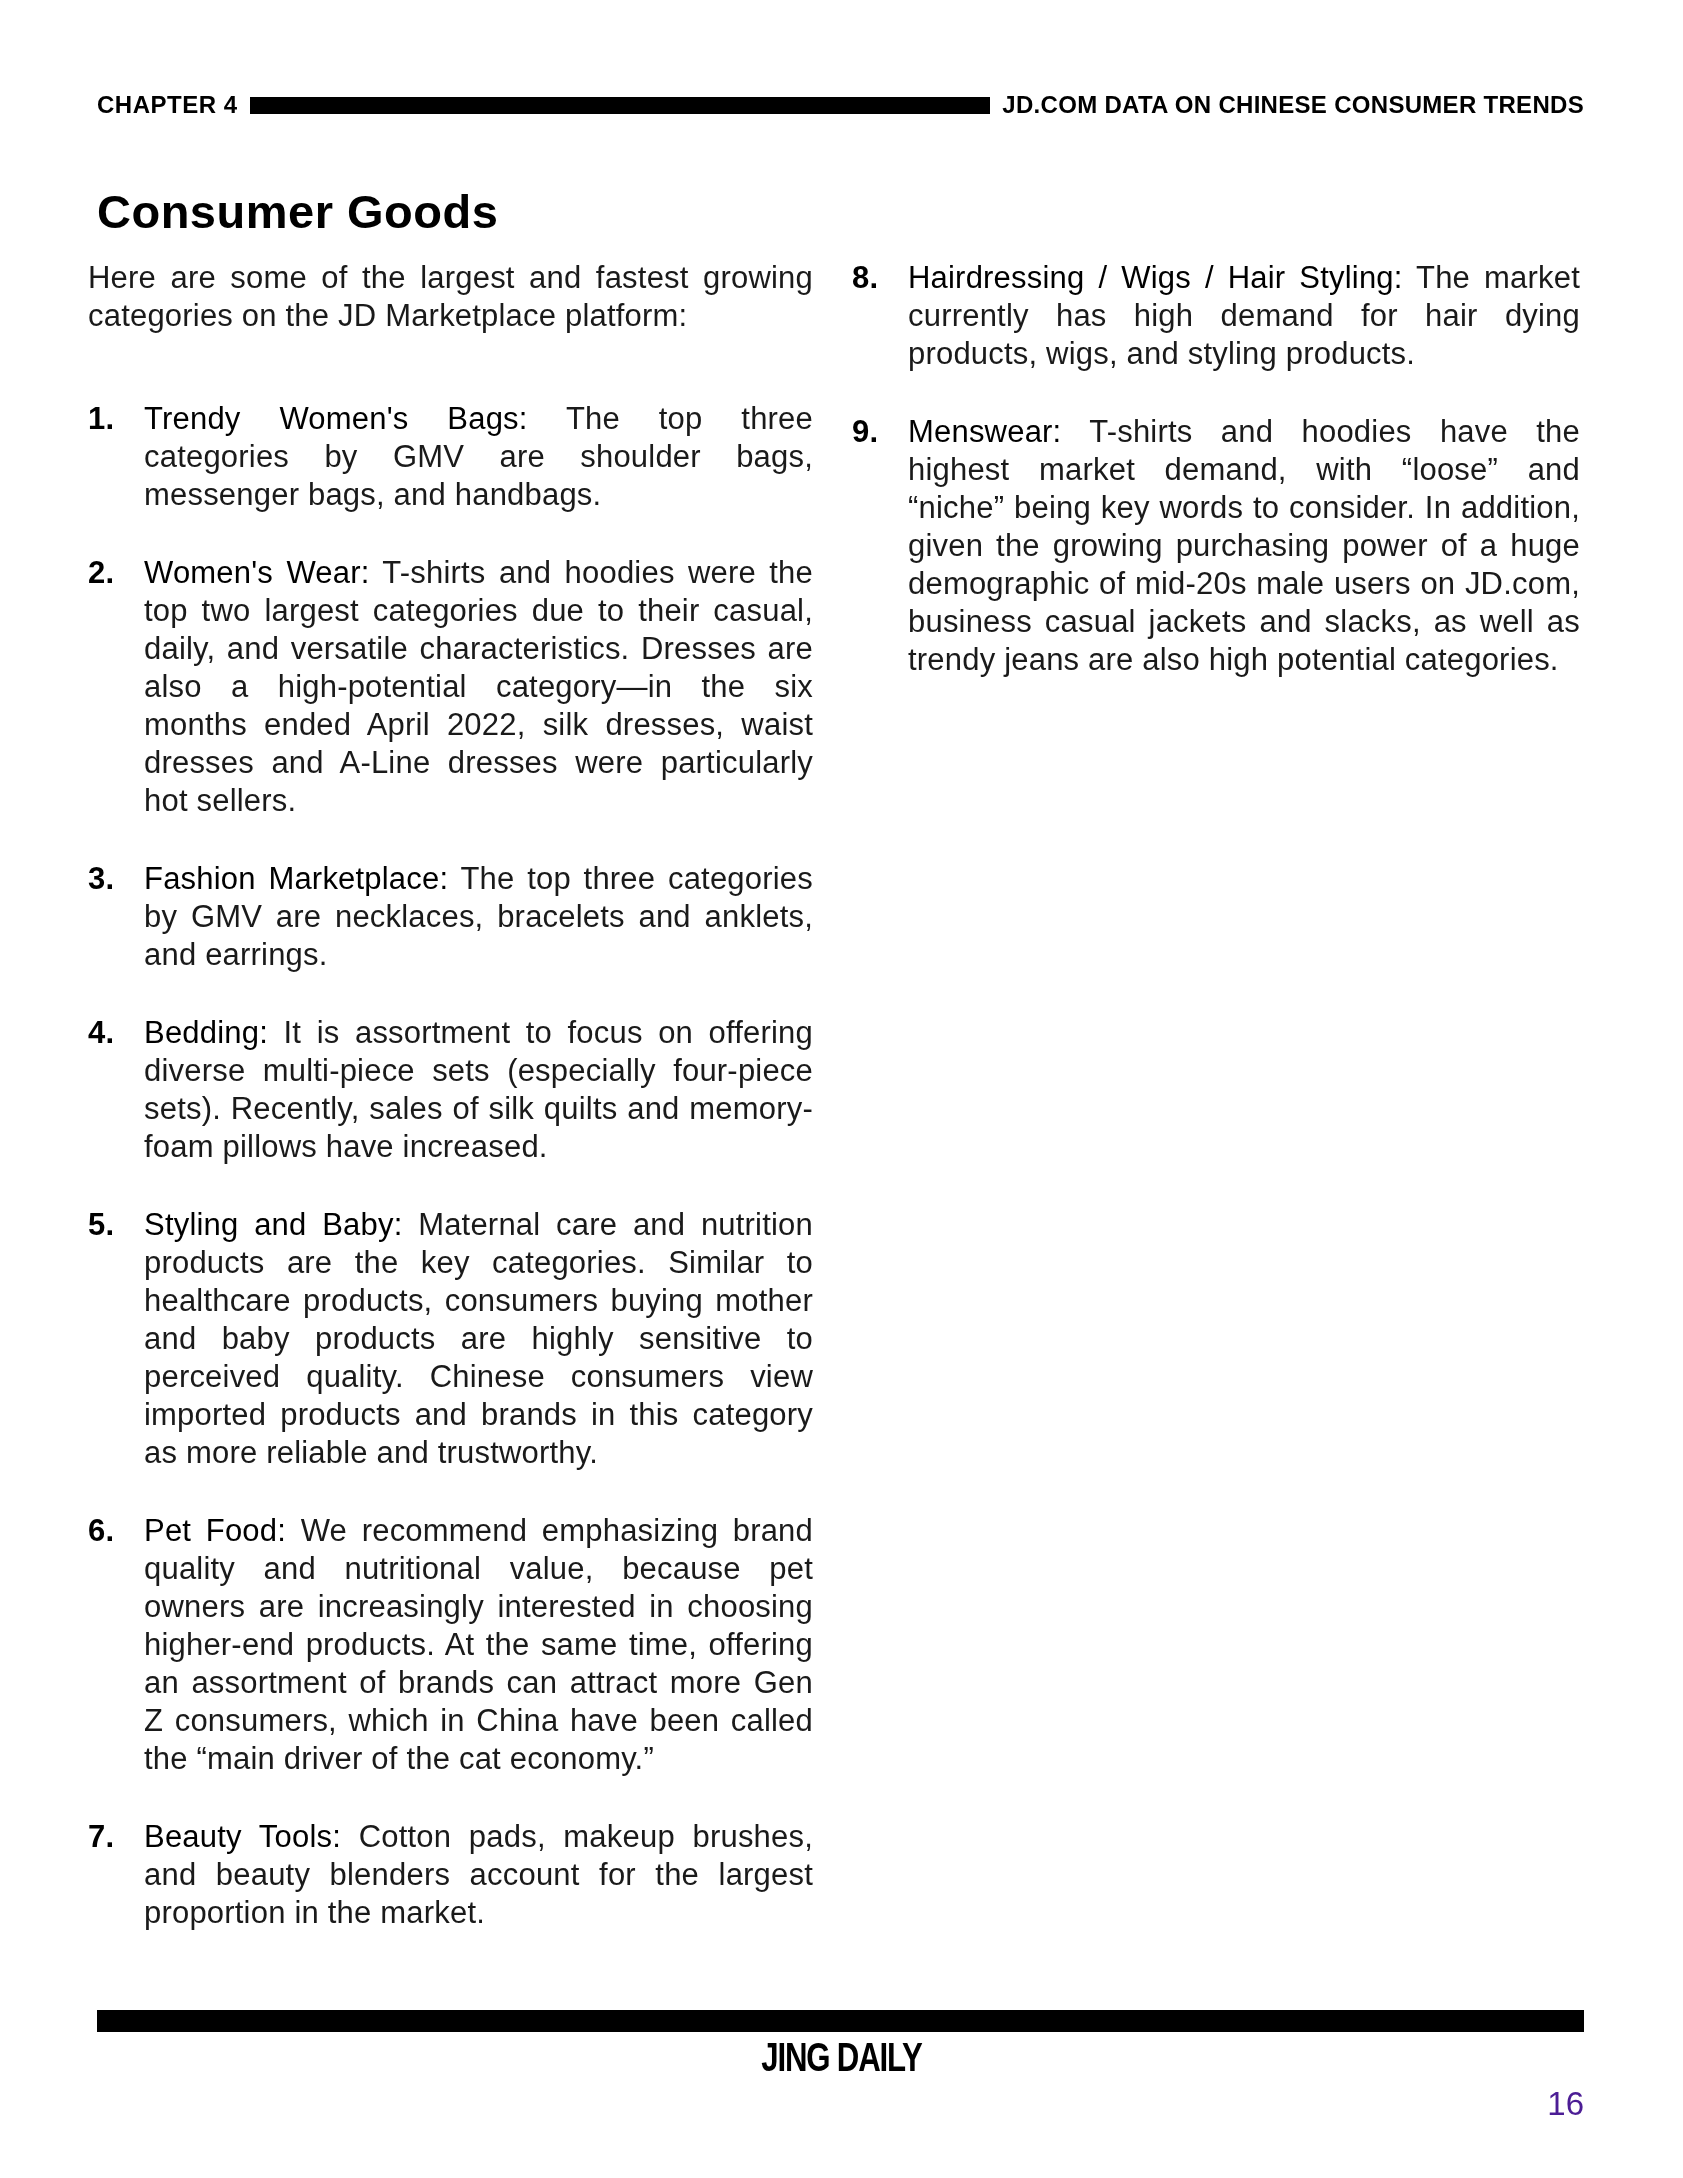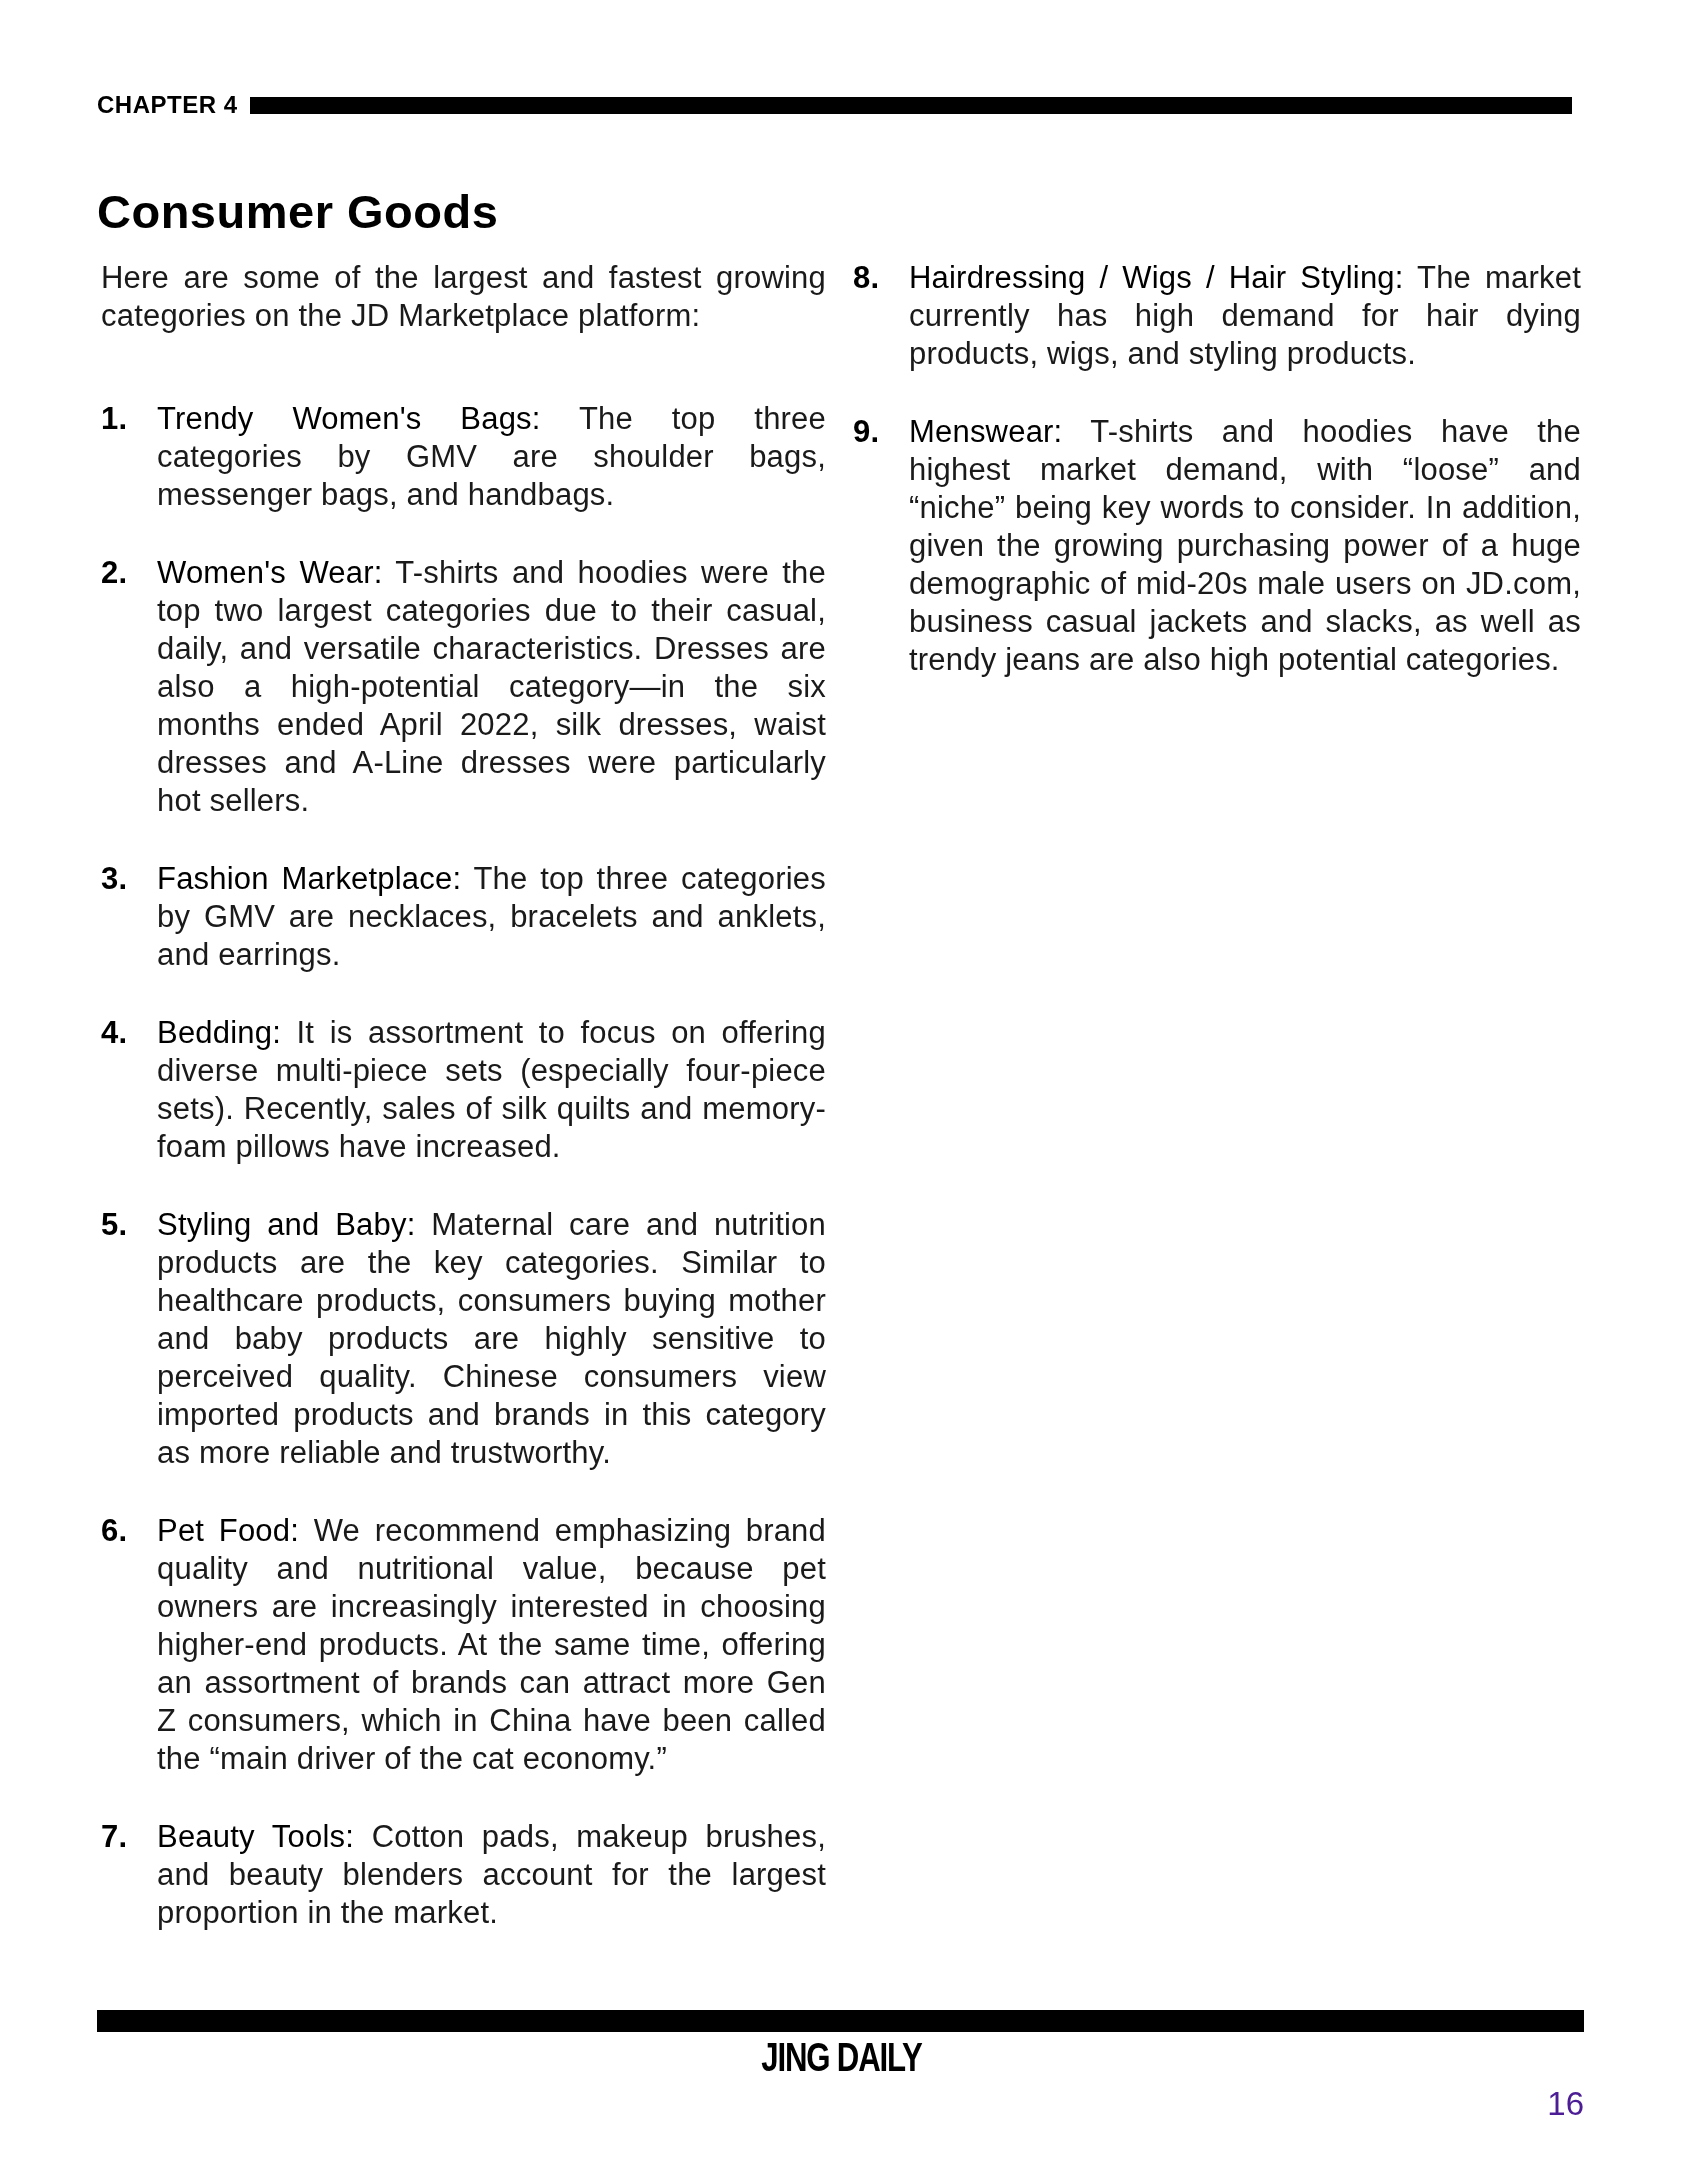--- a/index.html
+++ b/index.html
@@ -51,25 +51,25 @@
     font-size: 47px;
     font-weight: 700;
     letter-spacing: 0.5px;
     color: #000;
     margin: 0;
   }
 
   
   .columns {
     position: absolute;
-    left: 101px;
+    left: 88px;
     right: 99px;
     top: 259px;
     display: flex;
-    gap: 27px;
+    gap: 39px;
   }
   .col-left  { width: 725px; flex: 0 0 auto; }
   .col-right { width: 728px; flex: 0 0 auto; }
 
   .intro {
     font-size: 31px;
     line-height: 38px;
     letter-spacing: 0.2px;
     text-align: justify;
     margin: 0 0 65px 0;
@@ -128,20 +128,21 @@
   }
 </style>
 </head>
 <body>
 
 <div class="page">
 
   <div class="header">
     <span class="chapter-label">CHAPTER 4</span>
     <span class="header-rule"></span>
+    <span class="header-title">JD.COM DATA ON CHINESE CONSUMER TRENDS</span>
   </div>
 
   <h1 class="page-title">Consumer Goods</h1>
 
   <div class="columns">
 
     <div class="col-left">
 
       <p class="intro">Here are some of the largest and fastest growing categories on the JD Marketplace platform:</p>
 

